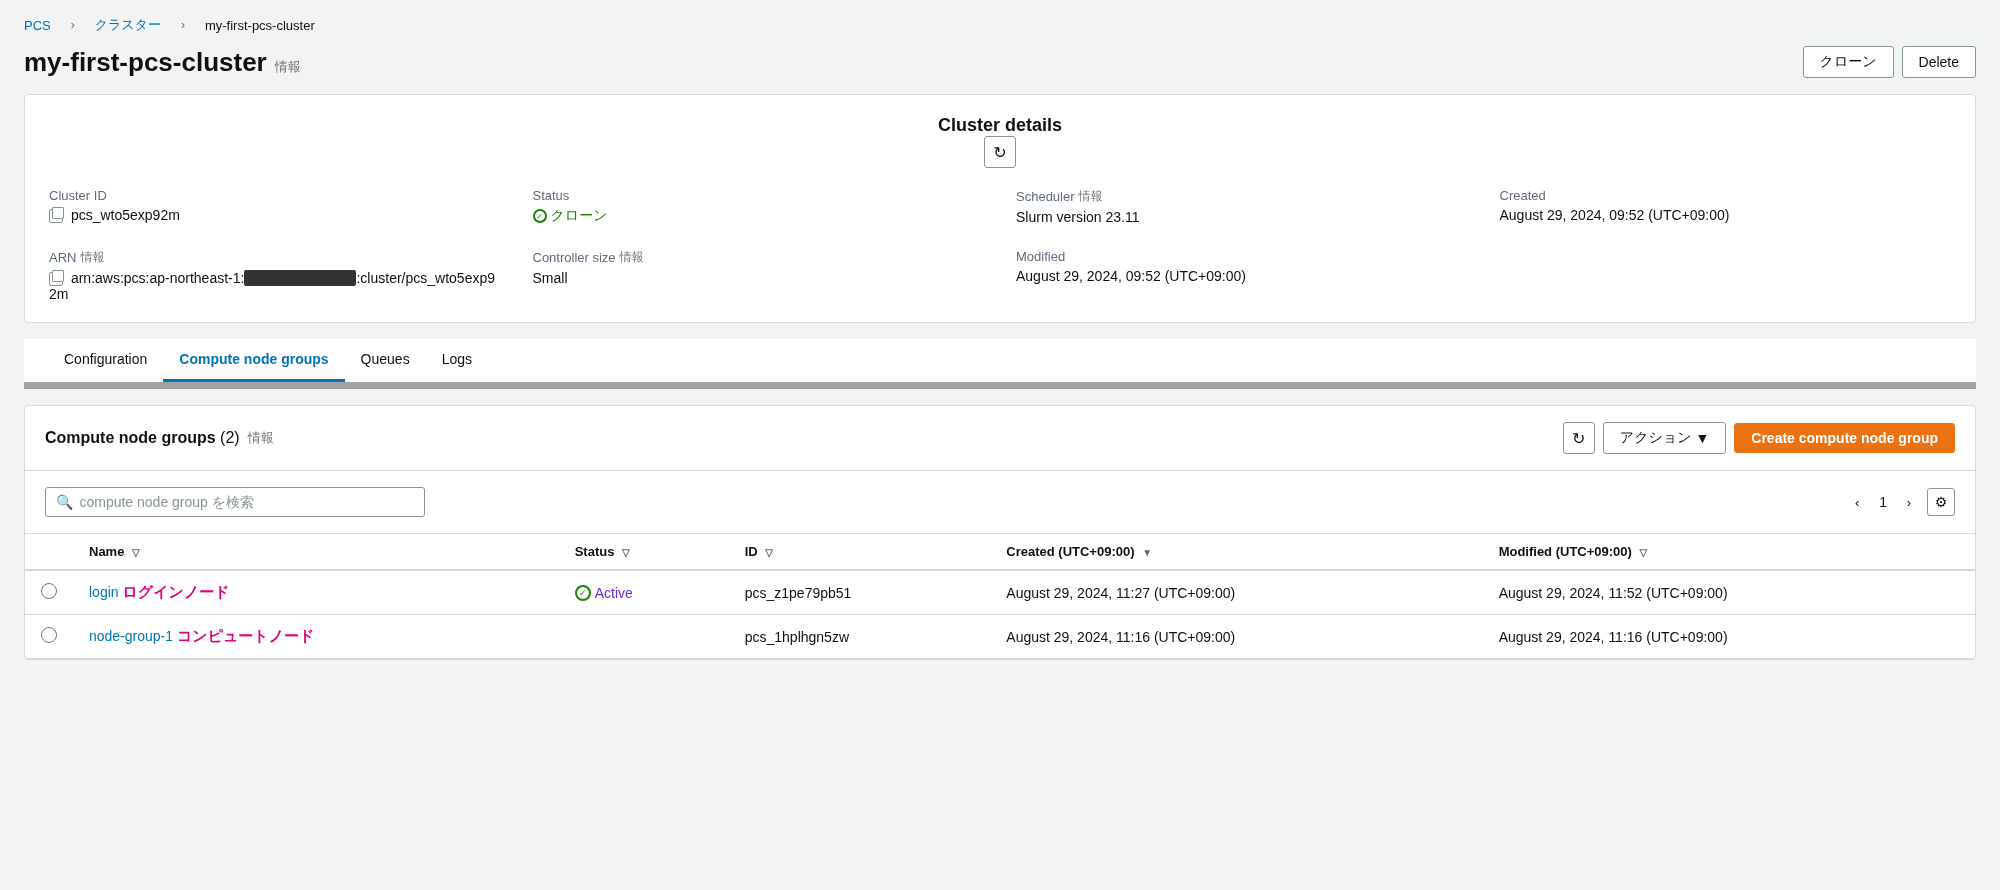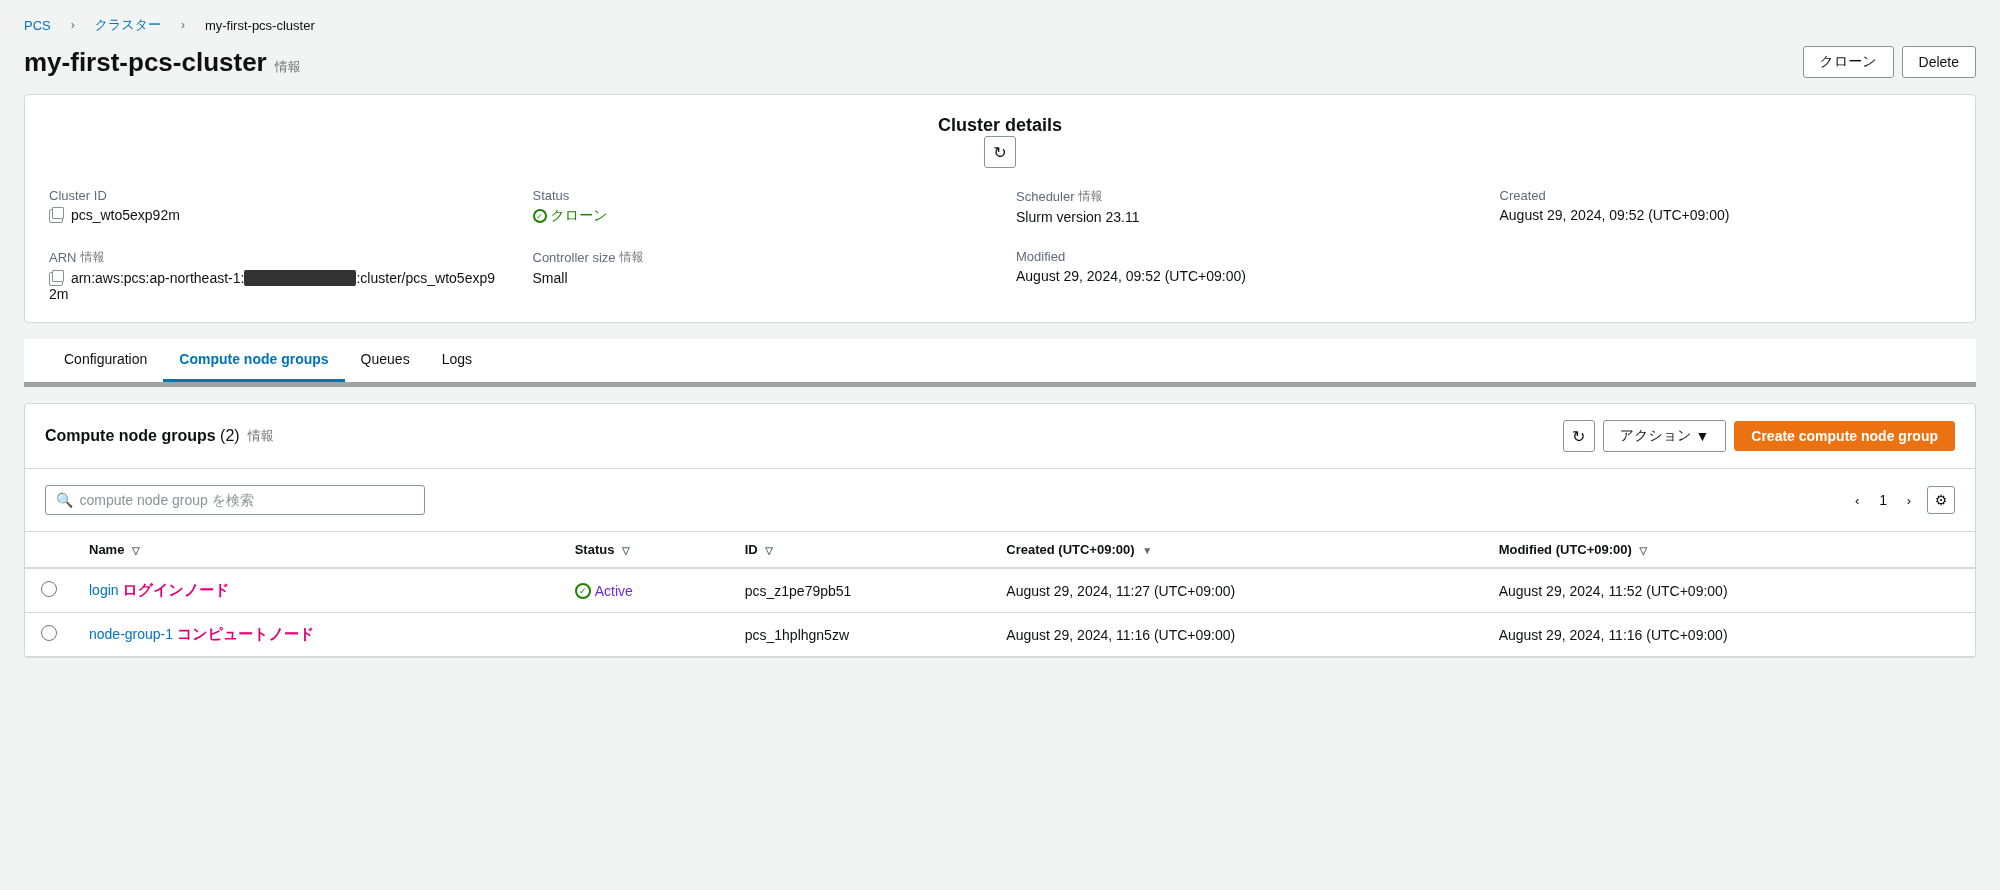--- a/index.html
+++ b/index.html
@@ -193,21 +193,21 @@
     .masked {
       display: inline-block;
       background: #333;
       color: #333;
       border-radius: 2px;
       min-width: 80px;
     }
     
     .tabs-container {
       background: #fff;
-      border-bottom: 5px solid #a3a3a3;
+      border-bottom: 7px solid #a3a3a3;
       padding: 0 24px;
       margin-bottom: 12px;
     }
     .tabs {
       display: flex;
       gap: 0;
     }
     .tab {
       padding: 12px 16px;
       cursor: pointer;

